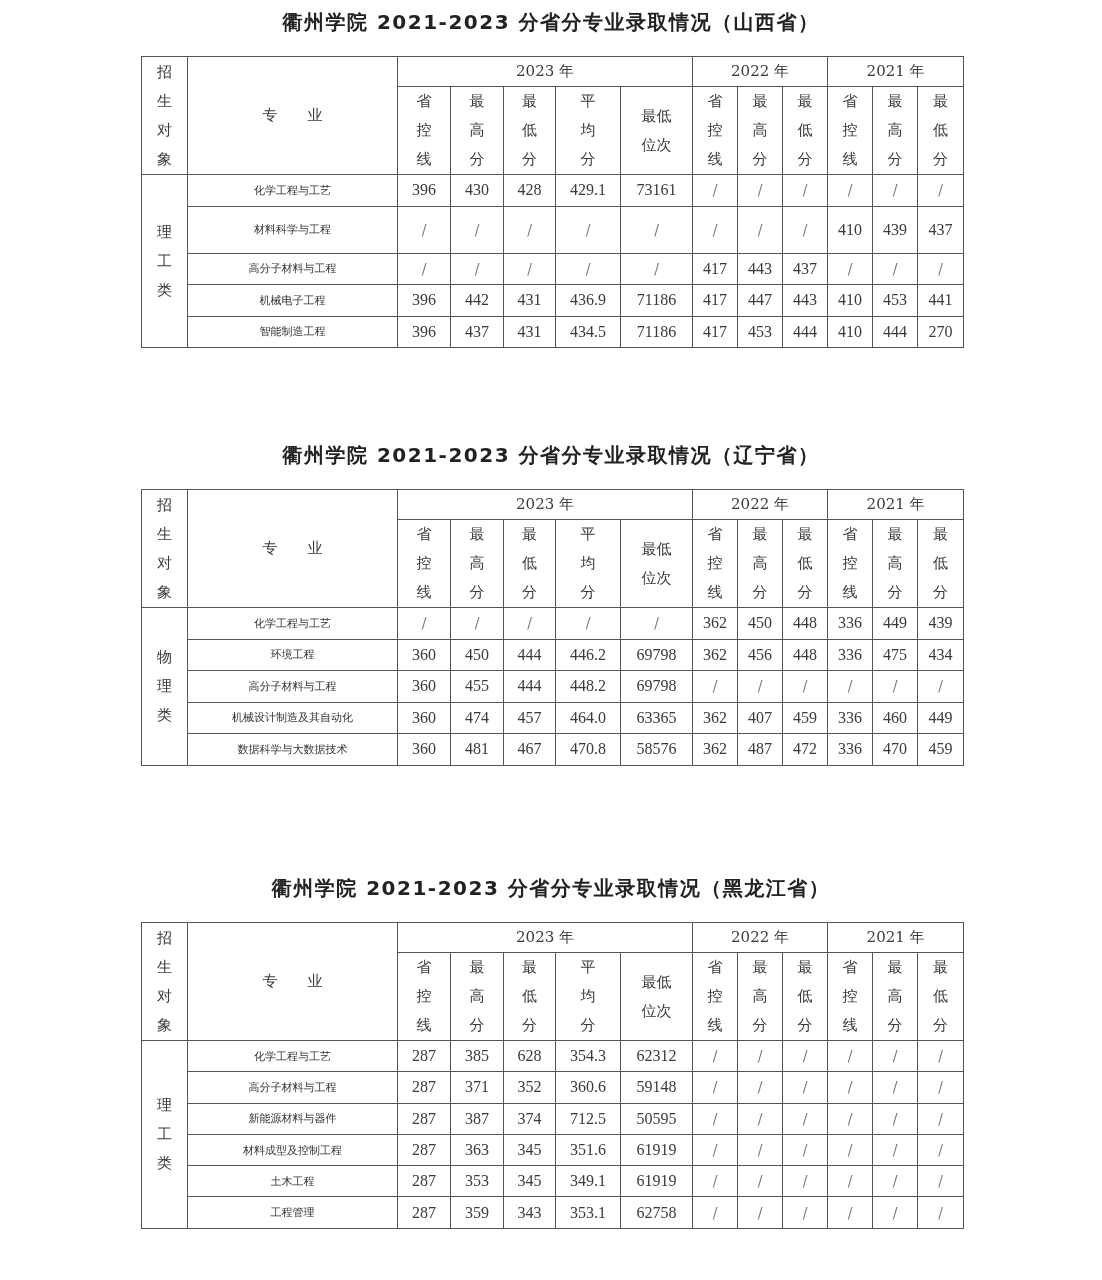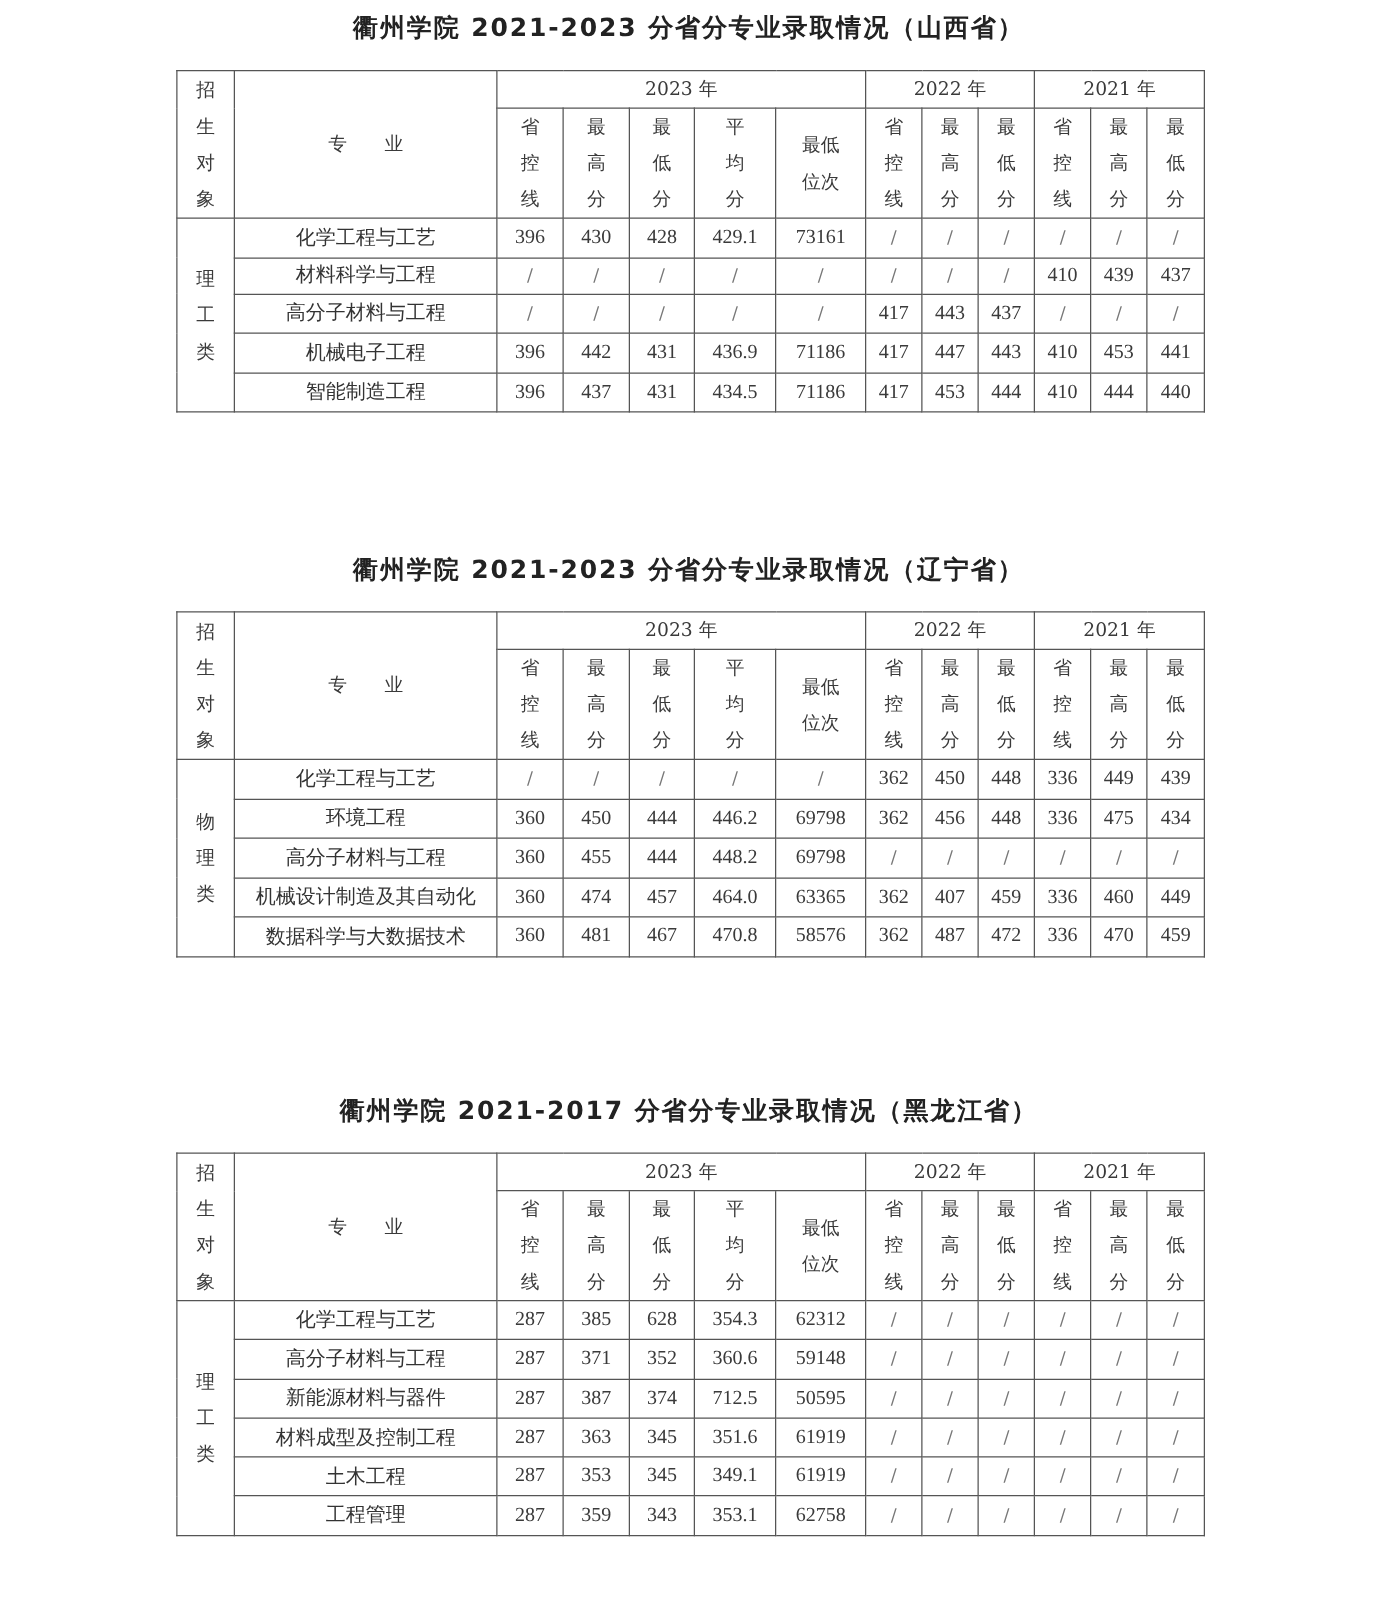--- a/index.html
+++ b/index.html
@@ -65,21 +65,21 @@
     display: inline-block;
     width: 2em;
     line-height: 29px;
     white-space: normal;
     word-break: break-all;
     text-align: center;
   }
   .major-head { letter-spacing: 30px; padding-left: 30px; }
   .num { font-family: "Liberation Serif", "DejaVu Serif", serif; font-size: 16px; }
   .slash { color: #777; font-size: 14px; }
-  .major { font-family: "DejaVu Sans", "Liberation Sans", sans-serif; font-size: 16px; color: #333; }
+  .major { font-family: "DejaVu Sans", "Liberation Sans", sans-serif; font-size: 11px; color: #333; }
 </style>
 </head>
 <body>
 
 <div>
   <div class="title" style="top:8px;">衢州学院 2021-2023 分省分专业录取情况（山西省）</div>
   <table class="adm" style="top:56px;">
     <colgroup>
       <col style="width:46px">
         <col style="width:210px">
@@ -126,21 +126,21 @@
           <td class="num">428</td>
           <td class="num">429.1</td>
           <td class="num">73161</td>
           <td class="slash">/</td>
           <td class="slash">/</td>
           <td class="slash">/</td>
           <td class="slash">/</td>
           <td class="slash">/</td>
           <td class="slash">/</td>
         </tr>
-        <tr style="height: 29px;">
+        <tr style="height: 47px;">
           <td class="major">材料科学与工程</td>
           <td class="slash">/</td>
           <td class="slash">/</td>
           <td class="slash">/</td>
           <td class="slash">/</td>
           <td class="slash">/</td>
           <td class="slash">/</td>
           <td class="slash">/</td>
           <td class="slash">/</td>
           <td class="num">410</td>
@@ -180,21 +180,21 @@
           <td class="num">396</td>
           <td class="num">437</td>
           <td class="num">431</td>
           <td class="num">434.5</td>
           <td class="num">71186</td>
           <td class="num">417</td>
           <td class="num">453</td>
           <td class="num">444</td>
           <td class="num">410</td>
           <td class="num">444</td>
-          <td class="num">440</td>
+          <td class="num">270</td>
         </tr>
       </tbody>
   </table>
 </div>
 
 <div>
   <div class="title" style="top:441px;">衢州学院 2021-2023 分省分专业录取情况（辽宁省）</div>
   <table class="adm" style="top:489px;">
     <colgroup>
       <col style="width:46px">
@@ -303,21 +303,21 @@
           <td class="num">472</td>
           <td class="num">336</td>
           <td class="num">470</td>
           <td class="num">459</td>
         </tr>
       </tbody>
   </table>
 </div>
 
 <div>
-  <div class="title" style="top:874px;">衢州学院 2021-2017 分省分专业录取情况（黑龙江省）</div>
+  <div class="title" style="top:874px;">衢州学院 2021-2023 分省分专业录取情况（黑龙江省）</div>
   <table class="adm" style="top:922px;">
     <colgroup>
       <col style="width:46px">
         <col style="width:210px">
       <col style="width:53px">
         <col style="width:53px">
         <col style="width:52px">
         <col style="width:65px">
         <col style="width:72px">
       <col style="width:45px">

